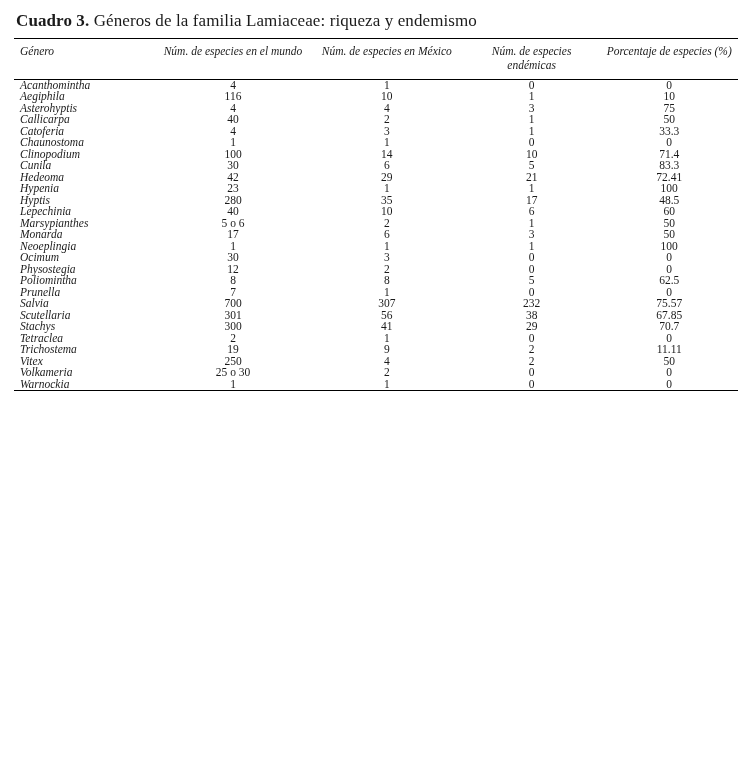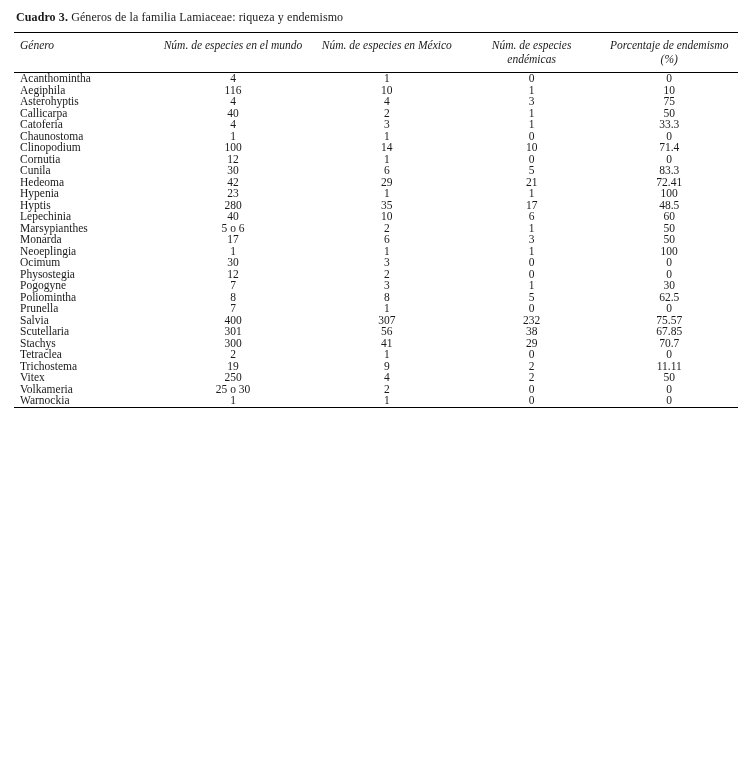--- a/index.html
+++ b/index.html
@@ -15,21 +15,21 @@
     overflow: hidden;
   }
   .page {
     position: relative;
     width: 752px;
     height: 766px;
     box-sizing: border-box;
     padding: 10px 14px 0 14px;
   }
   .caption {
-    font-size: 12px;
+    font-size: 17px;
     font-weight: bold;
     line-height: 1.3;
     margin: 0 0 6px 2px;
     letter-spacing: 0.1px;
   }
   .caption .caption-text {
     font-weight: normal;
   }
   table.data {
     width: 100%;
@@ -57,20 +57,21 @@
   thead tr.head-row th.col-num {
     text-align: center;
   }
   tbody td {
     font-size: 11.5px;
     line-height: 1.0;
     padding: 5.1px 4px 5.1px 4px;
     vertical-align: middle;
   }
   tbody td.genus {
+    font-style: italic;
     text-align: left;
     padding-left: 6px;
     white-space: nowrap;
   }
   tbody td.num {
     text-align: center;
   }
   tbody tr:last-child td {
     border-bottom: 1.2px solid #000;
   }
@@ -97,21 +98,21 @@
         <col class="c2">
         <col class="c3">
         <col class="c4">
     </colgroup>
     <thead>
       <tr class="head-row">
         <th class="col-genus">Género</th>
         <th class="col-num">Núm. de especies en el mundo</th>
         <th class="col-num">Núm. de especies en México</th>
         <th class="col-num">Núm. de especies endémicas</th>
-        <th class="col-num">Porcentaje de endemismo (%)</th>
+        <th class="col-num">Porcentaje de especies (%)</th>
       </tr>
     </thead>
     <tbody id="table-body">
         <tr>
           <td class="genus">Acanthomintha</td>
           <td class="num">4</td>
           <td class="num">1</td>
           <td class="num">0</td>
           <td class="num">0</td>
         </tr>
@@ -151,27 +152,20 @@
           <td class="num">0</td>
         </tr>
         <tr>
           <td class="genus">Clinopodium</td>
           <td class="num">100</td>
           <td class="num">14</td>
           <td class="num">10</td>
           <td class="num">71.4</td>
         </tr>
         <tr>
-          <td class="genus">Cornutia</td>
-          <td class="num">12</td>
-          <td class="num">1</td>
-          <td class="num">0</td>
-          <td class="num">0</td>
-        </tr>
-        <tr>
           <td class="genus">Cunila</td>
           <td class="num">30</td>
           <td class="num">6</td>
           <td class="num">5</td>
           <td class="num">83.3</td>
         </tr>
         <tr>
           <td class="genus">Hedeoma</td>
           <td class="num">42</td>
           <td class="num">29</td>
@@ -228,43 +222,36 @@
           <td class="num">0</td>
         </tr>
         <tr>
           <td class="genus">Physostegia</td>
           <td class="num">12</td>
           <td class="num">2</td>
           <td class="num">0</td>
           <td class="num">0</td>
         </tr>
         <tr>
-          <td class="genus">Pogogyne</td>
-          <td class="num">7</td>
-          <td class="num">3</td>
-          <td class="num">1</td>
-          <td class="num">30</td>
-        </tr>
-        <tr>
           <td class="genus">Poliomintha</td>
           <td class="num">8</td>
           <td class="num">8</td>
           <td class="num">5</td>
           <td class="num">62.5</td>
         </tr>
         <tr>
           <td class="genus">Prunella</td>
           <td class="num">7</td>
           <td class="num">1</td>
           <td class="num">0</td>
           <td class="num">0</td>
         </tr>
         <tr>
           <td class="genus">Salvia</td>
-          <td class="num">400</td>
+          <td class="num">700</td>
           <td class="num">307</td>
           <td class="num">232</td>
           <td class="num">75.57</td>
         </tr>
         <tr>
           <td class="genus">Scutellaria</td>
           <td class="num">301</td>
           <td class="num">56</td>
           <td class="num">38</td>
           <td class="num">67.85</td>

